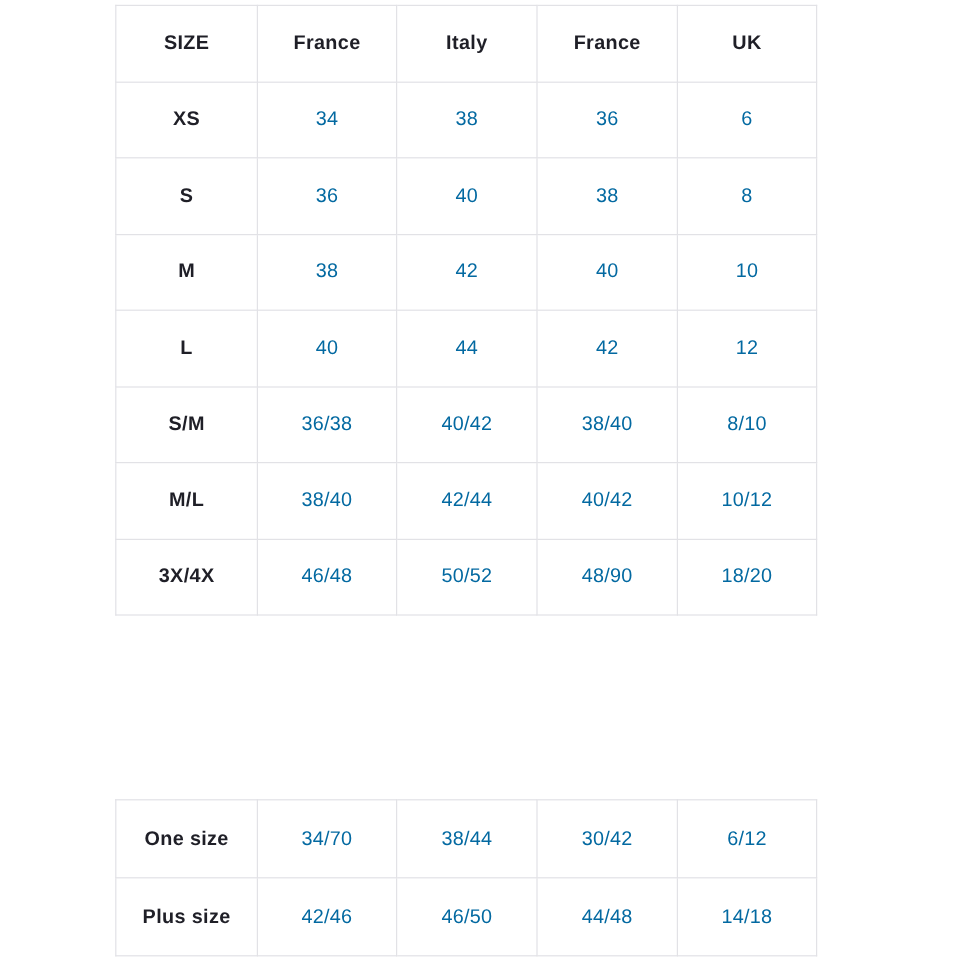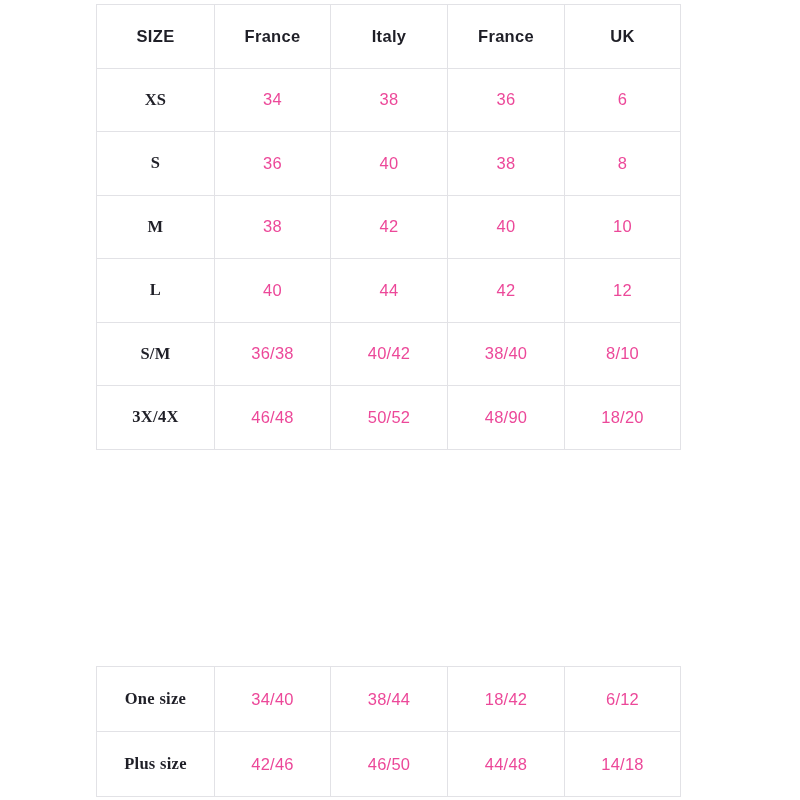--- a/index.html
+++ b/index.html
@@ -40,36 +40,35 @@
   table.size-table col.c3 { width: 117px; }
   table.size-table col.c4 { width: 116px; }
 
   table.size-table td,
   table.size-table th {
     border: 1px solid #e2e2e6;
     text-align: center;
     vertical-align: middle;
     font-weight: normal;
     font-size: 16.5px;
-    color: #ec4899;
+    color: #0369a1;
     padding: 0;
     height: 62.5px;
     letter-spacing: 0.2px;
   }
   table.size-table thead th {
     font-weight: bold;
     font-size: 16.5px;
     color: #1f1f27;
     letter-spacing: 0.3px;
   }
   table.size-table tbody td.rowhead {
     font-weight: bold;
     color: #1f1f27;
     letter-spacing: 0.3px;
-    font-family: Liberation Serif, serif;
   }
   .table-wrap.secondary table.size-table td {
     height: 64px;
   }
   .table-wrap.secondary table.size-table td.rowhead {
     font-weight: bold;
     font-size: 16.5px;
   }
 </style>
 </head>
@@ -125,20 +124,27 @@
           <td>12</td>
         </tr>
         <tr>
           <td class="rowhead">S/M</td>
           <td>36/38</td>
           <td>40/42</td>
           <td>38/40</td>
           <td>8/10</td>
         </tr>
         <tr>
+          <td class="rowhead">M/L</td>
+          <td>38/40</td>
+          <td>42/44</td>
+          <td>40/42</td>
+          <td>10/12</td>
+        </tr>
+        <tr>
           <td class="rowhead">3X/4X</td>
           <td>46/48</td>
           <td>50/52</td>
           <td>48/90</td>
           <td>18/20</td>
         </tr>
       </tbody>
     </table>
   </div>
 
@@ -147,23 +153,23 @@
       <colgroup>
         <col class="c0">
           <col class="c1">
           <col class="c2">
           <col class="c3">
           <col class="c4">
       </colgroup>
       <tbody>
         <tr>
           <td class="rowhead">One size</td>
-          <td>34/40</td>
+          <td>34/70</td>
           <td>38/44</td>
-          <td>18/42</td>
+          <td>30/42</td>
           <td>6/12</td>
         </tr>
         <tr>
           <td class="rowhead">Plus size</td>
           <td>42/46</td>
           <td>46/50</td>
           <td>44/48</td>
           <td>14/18</td>
         </tr>
       </tbody>

